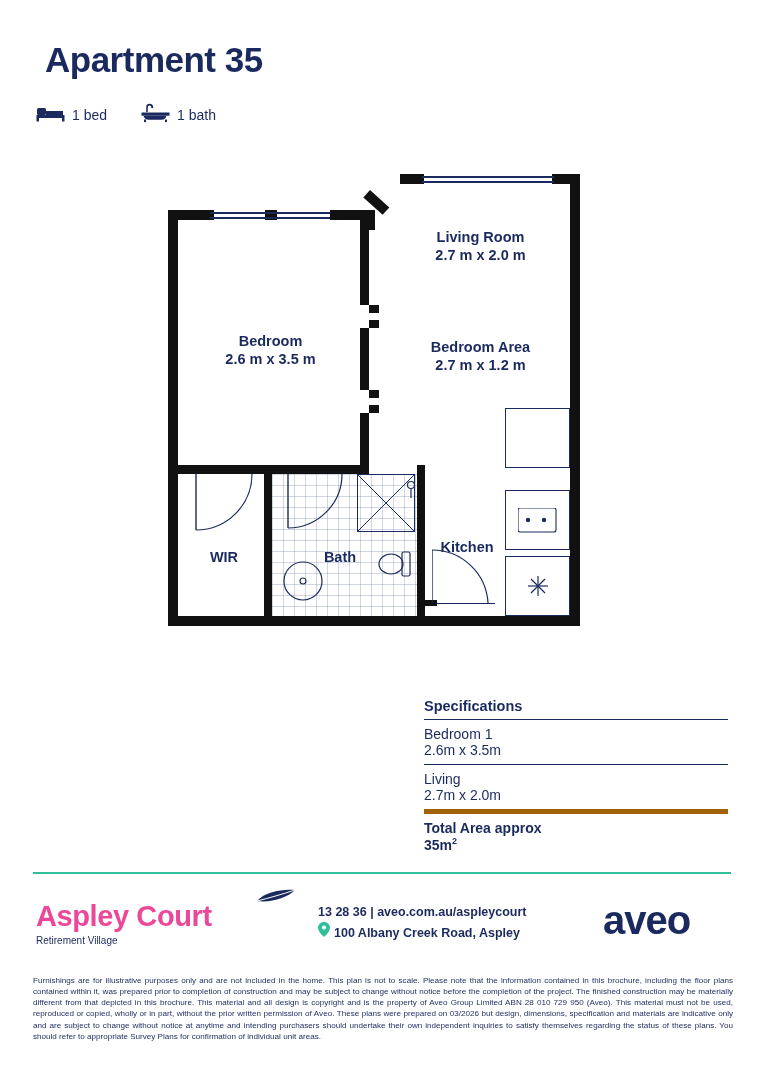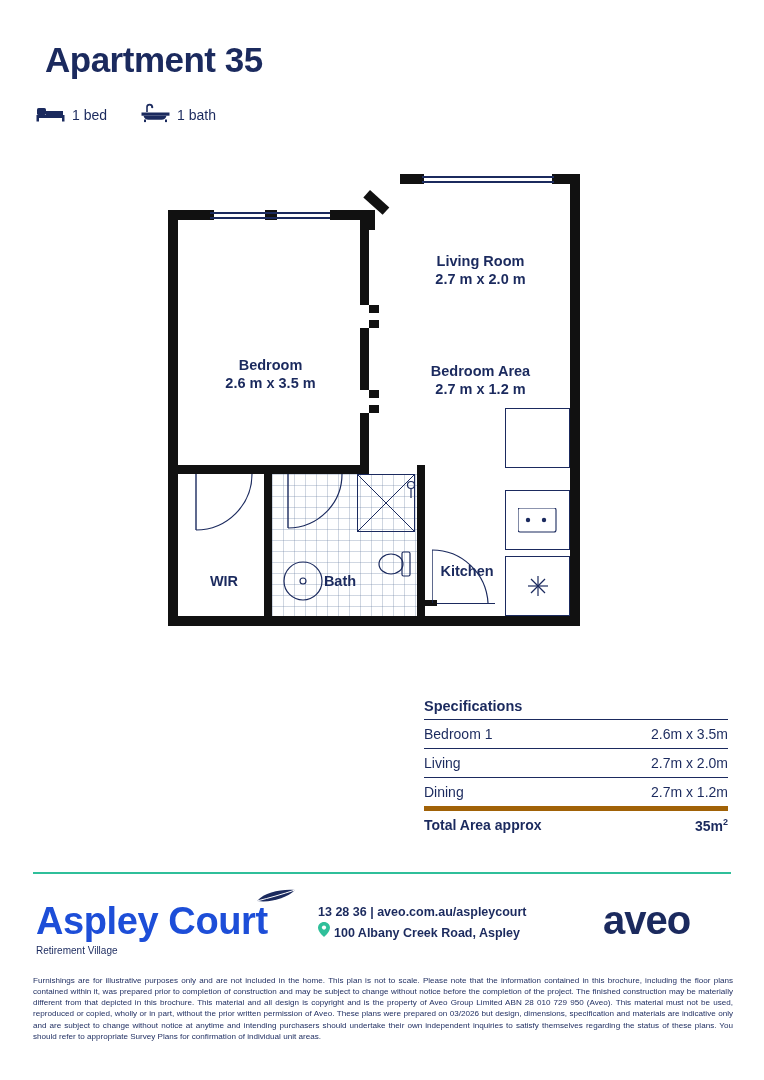--- a/index.html
+++ b/index.html
@@ -27,51 +27,52 @@
     font-size:14px; color:#1b2a5e;text-align:right;
   }
   .specs-line .txt { font-size:14px; color:#1b2a5e; }
   .gap { display:inline-block; width:22px; }
 
   
   .plan { position:absolute; left:160px; top:160px; width:440px; height:490px; }
   .wall { position:absolute; background:#111111; }
   .room-label {
     position:absolute; text-align:center; color:#1b2a5e;
-    font-weight:700; line-height:1.25;margin-top:24px;
+    font-weight:700; line-height:1.25;
   }
   .room-label .nm { font-size:14.5px; }
   .room-label .dim { font-size:14.5px; }
   .thinline { position:absolute; background:#1b2a5e; }
   .tile {
     position:absolute;
     background-image:
       linear-gradient(to right, rgba(120,140,170,.35) 1px, transparent 1px),
       linear-gradient(to bottom, rgba(120,140,170,.35) 1px, transparent 1px);
     background-size: 11px 11px;
   }
   .fixture { position:absolute; border:1.4px solid #1b2a5e; }
 
   
   .spec-table { position:absolute; left:424px; top:698px; width:304px; }
   .spec-title { font-size:14.5px; font-weight:700; padding-bottom:5px; }
   .spec-row {
     display:flex; justify-content:space-between;
     font-size:14px; padding:6px 0 6px 0;
     border-top:1px solid #1b2a5e;
+    flex-direction:column;
   }
   .spec-row.total { font-weight:700; border-top:5px solid #a16207; }
   .spec-row .val { font-weight:400; }
   .spec-row.total .val { font-weight:700; }
   sup { font-size:9px; vertical-align:super; }
 
   
   .rule-green { position:absolute; left:33px; top:872px; width:698px; height:2px; background:#2fbf9a; }
   .brand { position:absolute; left:36px; top:900px; }
-  .brand .name { font-size:38px; font-weight:700; letter-spacing:-0.4px; color:#1d4ed8; }
+  .brand .name { font-size:29px; font-weight:700; letter-spacing:-0.4px; color:#ec4899; }
   .brand .sub { font-size:10px; color:#1b2a5e; margin-top:2px; }
   .contact { position:absolute; left:318px; top:902px; font-size:12.5px; line-height:1.6; color:#1b2a5e; font-weight:700;}
   .contact .row2 { display:flex; align-items:flex-end; gap:4px; }
   .aveo-logo { position:absolute; left:603px; top:898px; font-size:40px; font-weight:700; color:#1b2a5e; letter-spacing:-1px; }
   .legal {
     position:absolute; left:33px; top:975px; width:700px;
     font-size:8.1px; line-height:1.38; color:#1b2a5e; text-align:justify;
   }
   .leaf { position:absolute; left:255px; top:888px; }
   .pin { display:inline-block; }
@@ -230,24 +231,20 @@
   <div class="spec-table">
     <div class="spec-title">Specifications</div>
     <div class="spec-row">
       <span>Bedroom 1</span>
       <span class="val">2.6m x 3.5m</span>
     </div>
     <div class="spec-row">
       <span>Living</span>
       <span class="val">2.7m x 2.0m</span>
     </div>
-    <div class="spec-row">
-      <span>Dining</span>
-      <span class="val">2.7m x 1.2m</span>
-    </div>
     <div class="spec-row total">
       <span>Total Area approx</span>
       <span class="val"><span>35m</span><sup>2</sup></span>
     </div>
   </div>
 
   <div class="rule-green"></div>
 
   <span class="leaf">
     <svg width="42" height="16" viewBox="0 0 42 16">

